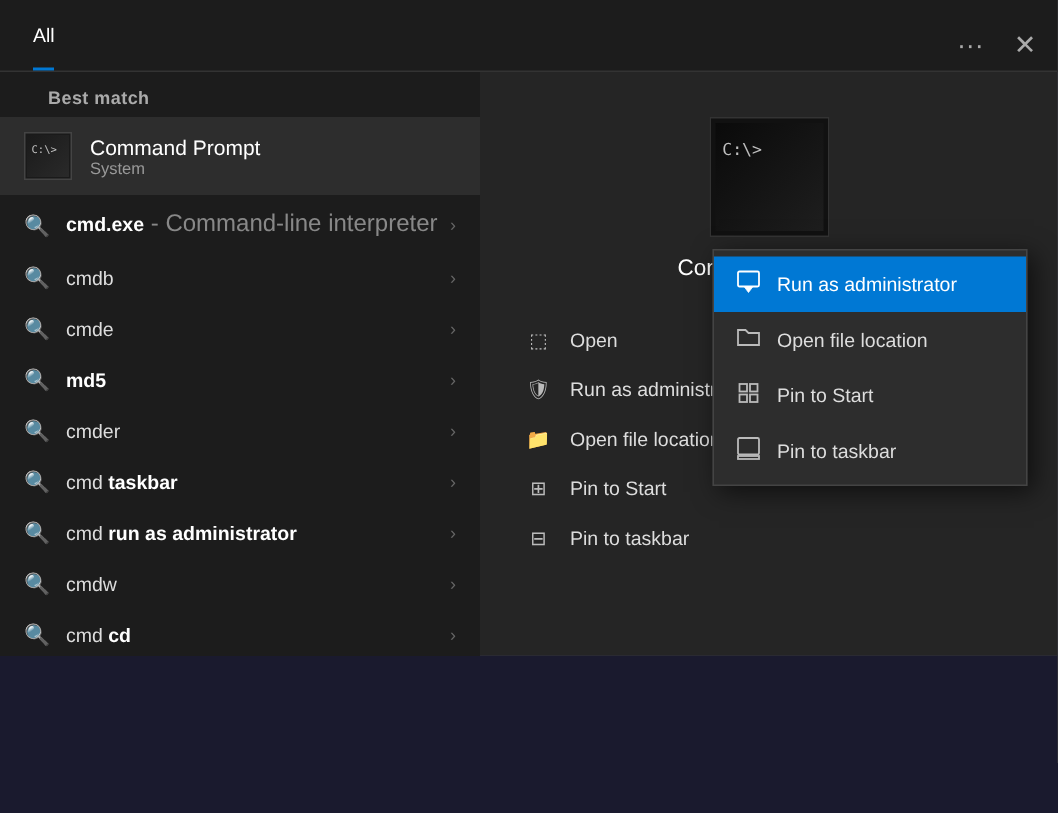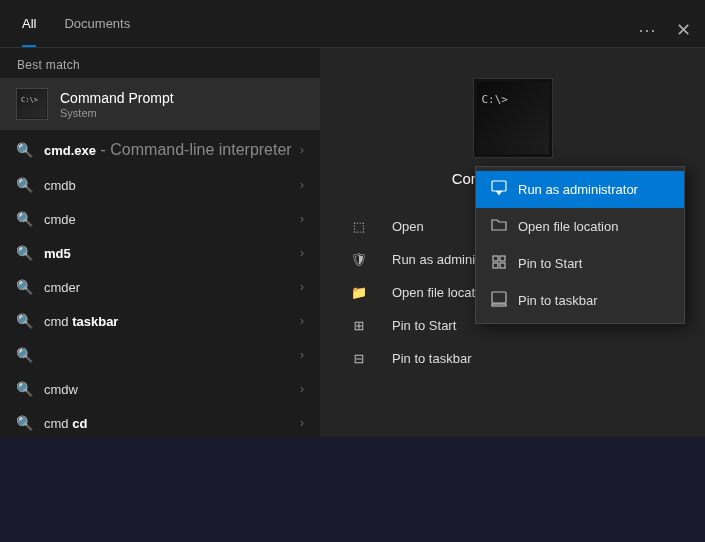--- a/index.html
+++ b/index.html
@@ -99,22 +99,22 @@
       flex-shrink: 0;
       background: #1c1c1c;
       display: flex;
       flex-direction: column;
       overflow-y: auto;
     }
 
     .section-label {
       color: #aaa;
       font-size: 12px;
-      font-weight: 400;
-      padding: 10px 17px 4px;
+      font-weight: 700;
+      padding: 10px 32px 4px;
       letter-spacing: 0.3px;
     }
 
     
     .best-match-item {
       display: flex;
       align-items: center;
       padding: 10px 16px;
       background: #2d2d2d;
       cursor: pointer;
@@ -281,21 +281,20 @@
       width: 18px;
       text-align: center;
       color: #bbb;
       font-size: 13px;
       flex-shrink: 0;
     }
 
     .action-label {
       color: #ddd;
       font-size: 13px;
-      margin-left: 12px;
     }
 
     
     .context-menu {
       position: absolute;
       top: 118px;
       left: 155px;
       background: #2d2d2d;
       border: 1px solid #444;
       box-shadow: 4px 4px 16px rgba(0,0,0,0.6);
@@ -339,21 +338,20 @@
     .left-panel::-webkit-scrollbar-thumb { background: #444; }
   </style>
 </head>
 <body>
 
 <div class="start-menu">
 
   <div class="top-nav">
     <div class="nav-tabs">
       <div class="nav-tab active">All</div>
-      <div class="nav-tab">Documents</div>
     </div>
     <div class="nav-actions">
       <div class="nav-action-btn">···</div>
       <div class="nav-action-btn">✕</div>
     </div>
   </div>
 
   <div class="main-content">
 
     <div class="left-panel">
@@ -415,20 +413,21 @@
         <div class="result-item-left">
           <span class="search-icon-small">🔍</span>
           <span class="result-name">cmd <strong>taskbar</strong></span>
         </div>
         <span class="chevron-right">›</span>
       </div>
 
       <div class="result-item">
         <div class="result-item-left">
           <span class="search-icon-small">🔍</span>
+          <span class="result-name">cmd <strong>run as administrator</strong></span>
         </div>
         <span class="chevron-right">›</span>
       </div>
 
       <div class="result-item">
         <div class="result-item-left">
           <span class="search-icon-small">🔍</span>
           <span class="result-name">cmdw</span>
         </div>
         <span class="chevron-right">›</span>

